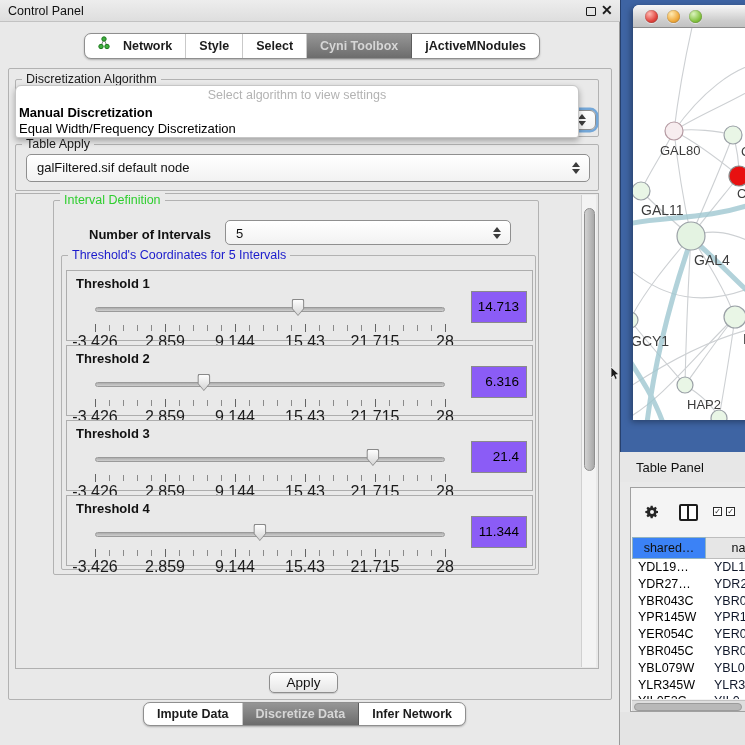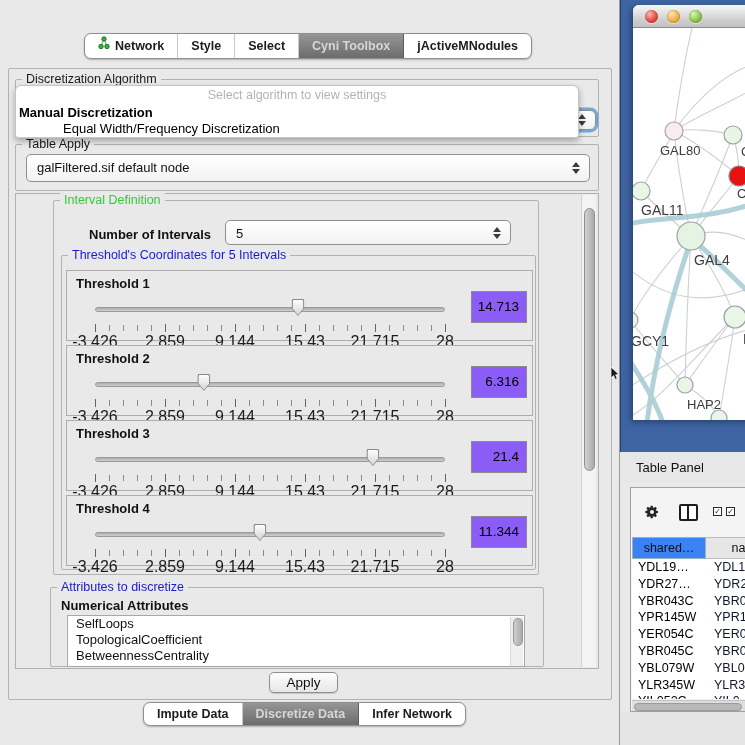--- a/index.html
+++ b/index.html
@@ -9,21 +9,21 @@
 
   
   #control-panel { left:0; top:0; width:620px; height:745px; background:#e9e9e9; border-right:1px solid #9a9a9a; }
   #cp-titlebar { left:0; top:0; width:620px; height:22px; background:linear-gradient(#ededed,#dedede); border-bottom:1px solid #c2c2c2; }
   #cp-title { left:8px; top:4px; font-size:12.5px; color:#111; }
   #float-icon { left:586px; top:7px; width:10px; height:9px; border:1.5px solid #1a1a1a; border-radius:1px; }
   #close-icon { left:601px; top:2px; font-size:14px; font-weight:bold; color:#1a1a1a; }
 
   
   .seg { display:flex; background:#fff; border:1px solid #8f8f8f; border-radius:7px; overflow:hidden; box-shadow:0 1px 2px rgba(0,0,0,.25); }
-  .seg .tab { padding:0 13px; line-height:24px; font-size:12.5px; font-weight:bold; color:#1c1c1c; border-right:1px solid #c9c9c9; display:flex; align-items:center; gap:5px; white-space:nowrap; }
+  .seg .tab { padding:0 13px; line-height:24px; font-size:12.5px; font-weight:bold; color:#1c1c1c; border-right:1px solid #c9c9c9; display:flex; align-items:center; gap:13px; white-space:nowrap; }
   .seg .tab:last-child { border-right:none; }
   .seg .tab.sel { background:linear-gradient(#969696,#6c6c6c); color:#d6d6d6; border-right-color:#5c5c5c; }
   #top-tabs { left:84px; top:33px; height:26px; }
   #bottom-tabs { left:143px; top:702px; height:24px; }
   #bottom-tabs .tab { line-height:22px; }
 
   
   #outer-box { left:8px; top:68px; width:604px; height:632px; border:1px solid #b2b2b2; background:#e9e9e9; border-radius:2px; }
 
   .group { position:absolute; border:1px solid #b2b2b2; border-radius:2px; }
@@ -38,21 +38,21 @@
   .spin:before { top:0; border-bottom:5px solid #3c3c3c; }
   .spin:after { bottom:0; border-top:5px solid #3c3c3c; }
 
   
   #algo-group { left:6px; top:10px; width:584px; height:58px; }
   #algo-combo { left:14px; top:30px; width:566px; height:20px; border-radius:6px; box-shadow:0 0 0 2.5px #74a7d8; }
   #algo-popup { position:absolute; left:6px; top:16px; width:564px; height:53px; background:#fff; border:1px solid #c6c6c6; border-radius:6px 6px 3px 3px; box-shadow:0 3px 6px rgba(0,0,0,.3); z-index:50; }
   #algo-placeholder { position:absolute; left:0; right:0; top:2px; text-align:center; font-size:12.5px; color:#b3b3b3; }
   .algo-opt { position:absolute; left:3px; font-size:13px; color:#000; white-space:nowrap; }
   #algo-opt-0 { top:19px; font-weight:bold; }
-  #algo-opt-1 { top:35px;margin-left:44px; }
+  #algo-opt-1 { top:35px; }
 
   
   #tabledata-group { left:6px; top:75px; width:584px; height:47px; }
   #tabledata-combo { left:10px; top:9px; width:564px; height:28px; }
 
   
   #scroll-panel { left:6px; top:124px; width:584px; height:476px; border:1px solid #b0b0b0; background:#e9e9e9; }
   #v-scrollbar { position:absolute; right:2px; top:1px; width:15px; height:472px; background:#f3f3f3; border-left:1px solid #d0d0d0; }
   #v-thumb { position:absolute; left:2px; top:13px; width:11px; height:263px; background:linear-gradient(90deg,#d2d2d2,#a9a9a9); border:1px solid #8f8f8f; border-radius:6px; }
 
@@ -109,20 +109,25 @@
   #bottom-right-strip { left:620px; top:712px; width:125px; height:33px; background:#e4e4e4; }
 
   #cursor { left:611px; top:366px; width:10px; height:12px; }
   svg text { font-family:"Liberation Sans", sans-serif; }
 </style>
 </head>
 <body>
 
 <div id="control-panel" class="abs">
 
+  <div id="cp-titlebar" class="abs">
+    <span id="cp-title" class="abs">Control Panel</span>
+    <span id="float-icon" class="abs"></span>
+    <span id="close-icon" class="abs">✕</span>
+  </div>
 
   <div id="top-tabs" class="seg abs">
     <div class="tab">
       <span><svg width="12" height="14" viewBox="0 0 12 14">
             <line x1="6" y1="3" x2="3" y2="10" stroke="#8a8a8a"></line>
             <line x1="6" y1="3" x2="9" y2="10" stroke="#8a8a8a"></line>
             <circle cx="6" cy="3" r="2.2" fill="#3fae3f" stroke="#1f7a1f"></circle>
             <circle cx="3" cy="10.5" r="2.2" fill="#3fae3f" stroke="#1f7a1f"></circle>
             <circle cx="9" cy="10.5" r="2.2" fill="#3fae3f" stroke="#1f7a1f"></circle>
           </svg></span>
@@ -274,36 +279,20 @@
                 <span class="axis-label" style="left: 80%;">21.715</span>
                 <span class="major-tick" style="left: 100%;"></span>
                 <span class="axis-label" style="left: 100%;">28</span>
               </div>
               <div class="th-value">11.344</div>
             </div>
 
         </div>
       </div>
 
-      <div id="attr-group" class="group">
-        <span class="legend blue">Attributes to discretize</span>
-        <span id="attr-title" class="abs">Numerical Attributes</span>
-        <div id="attr-list" class="abs">
-
-            <div class="attr-item">SelfLoops</div>
-
-            <div class="attr-item">TopologicalCoefficient</div>
-
-            <div class="attr-item">BetweennessCentrality</div>
-
-          <div id="attr-scroll">
-              <div id="attr-thumb"></div>
-            </div>
-        </div>
-      </div>
 
       <div id="v-scrollbar">
           <div id="v-thumb"></div>
         </div>
     </div>
 
     <div id="apply-btn" class="abs">Apply</div>
   </div>
 
   <div id="bottom-tabs" class="seg abs">

